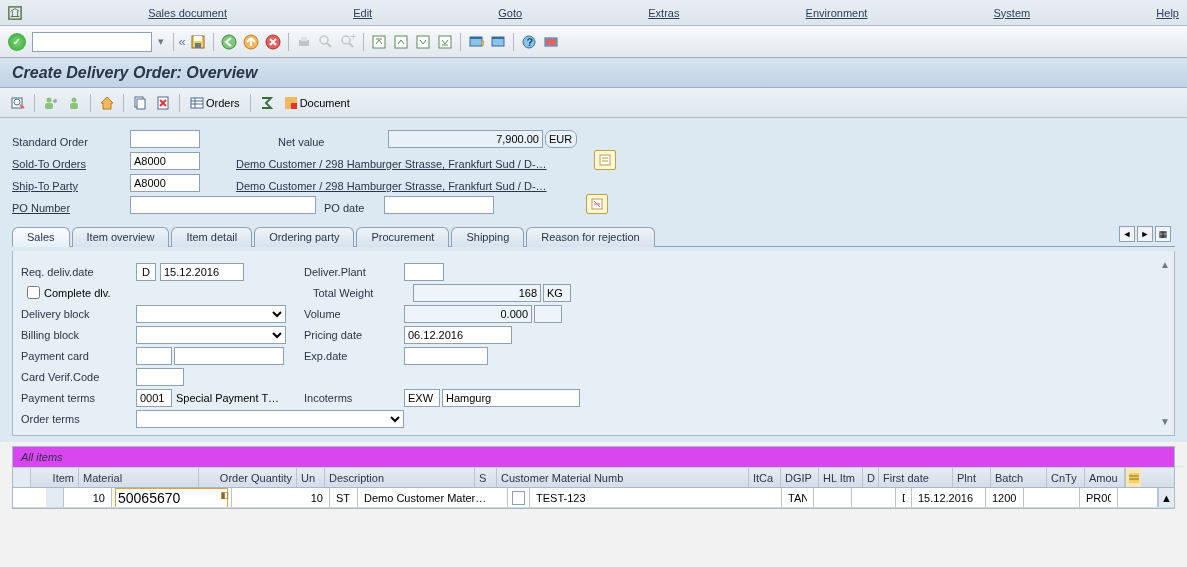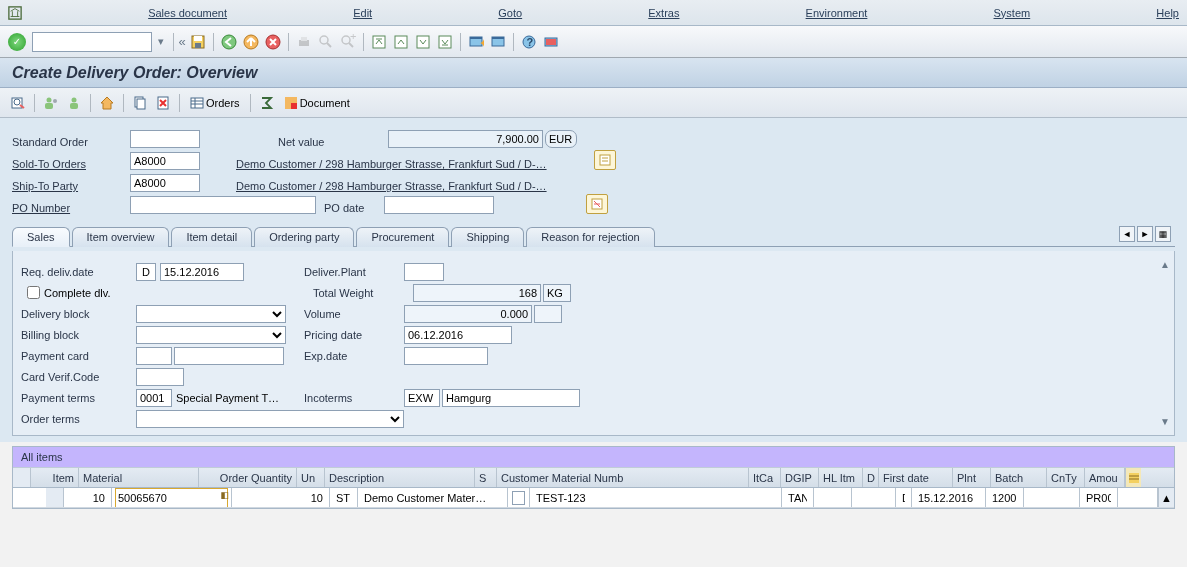--- a/index.html
+++ b/index.html
@@ -48,30 +48,30 @@
   .tc-row { display: flex; align-items: center; height: 21px; }
   .tc-label { width: 115px; color: #2a3548; }
   .tc-input { height: 18px; border: 1px solid #8ea0b4; background: white; padding: 0 3px; font-size: 11px; }
   .tc-input.ro { background: #eef4fa; }
   select.tc-input { padding: 0; }
   .scroll-arrows { position: absolute; right: 4px; display: flex; flex-direction: column; gap: 12px; }
   .scroll-arrows span { font-size: 10px; color: #6a7a8a; cursor: pointer; }
   
   
   .itemsarea { background: #e6eef6; margin: 4px 12px 0 12px; border: 1px solid #a8b8c8; }
-  .items-title { padding: 4px 8px; color: #2a3548; border-bottom: 1px solid #c0ccd8; background:#c4b5fd;}
+  .items-title { padding: 4px 8px; color: #2a3548; border-bottom: 1px solid #c0ccd8; background:#d946ef;font-style:italic;}
   .grid { display: block; }
   .grid-header { display: flex; background: linear-gradient(#e4ebf3,#d4dee8); border-bottom: 1px solid #a8b8c8; height: 20px; }
   .gh, .gc { border-right: 1px solid #b8c4d0; padding: 2px 4px; overflow: hidden; white-space: nowrap; display:flex; align-items:center;}
   .gh { color: #2a3548; font-weight: normal; }
   .grid-row { display: flex; background: white; height: 20px; border-bottom: 1px solid #d0d8e0; justify-content: flex-end; }
   .grid-sel { width: 18px; background: #e4ebf3; border-right: 1px solid #b8c4d0; }
   .col-item{width:48px;text-align:right;justify-content:flex-end;} .col-mat{width:120px;} .col-qty{width:98px;text-align:right;justify-content:flex-end;} .col-un{width:28px;} .col-desc{width:150px;} .col-s{width:22px;} .col-cmn{width:252px;} .col-itca{width:32px;} .col-dgip{width:38px;} .col-hl{width:44px;} .col-d{width:16px;} .col-fd{width:74px;} .col-plnt{width:38px;} .col-batch{width:56px;} .col-cnty{width:38px;} .col-amou{width:40px;}
   .cfg-btn{width:16px;background:#f4e8b8;border-left:1px solid #b8c4d0;display:flex;align-items:center;justify-content:center;}
-  .cell-input { border: none; width: 100%; height: 18px; font-size: 11px; padding: 0 2px; outline: 1px solid #d8a830; background:#fff;}
+  .cell-input { border: none; width: 100%; height: 18px; font-size: 14px; padding: 0 2px; outline: 1px solid #d8a830; background:#fff;}
   .cell-plain { border: none; width: 100%; height: 18px; font-size: 11px; padding: 0 2px; background:transparent;}
   .small-sq { width:14px;height:14px;border:1px solid #8ea0b4;background:#fff;display:inline-block;}
   
   svg { display: block; }
 </style>
 </head>
 <body>
 
 <div class="menubar">
   <svg class="sap-icon" viewBox="0 0 16 16">

